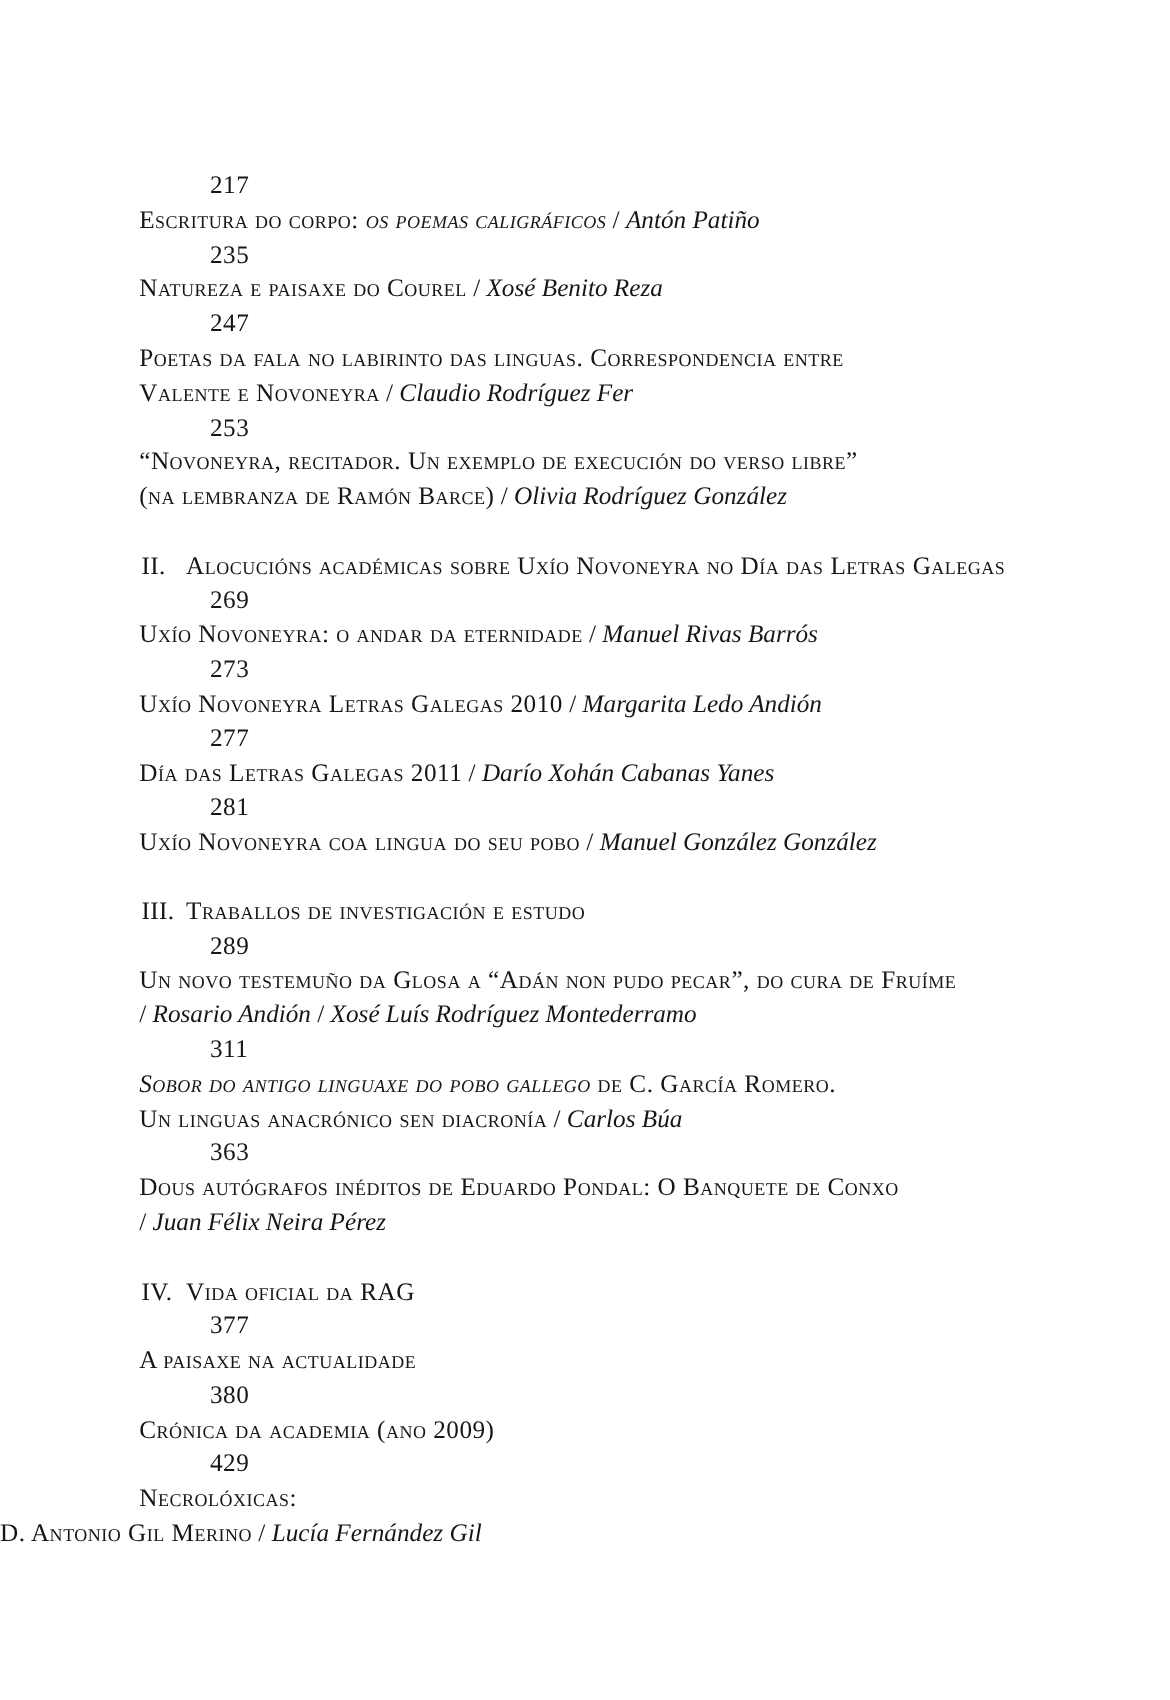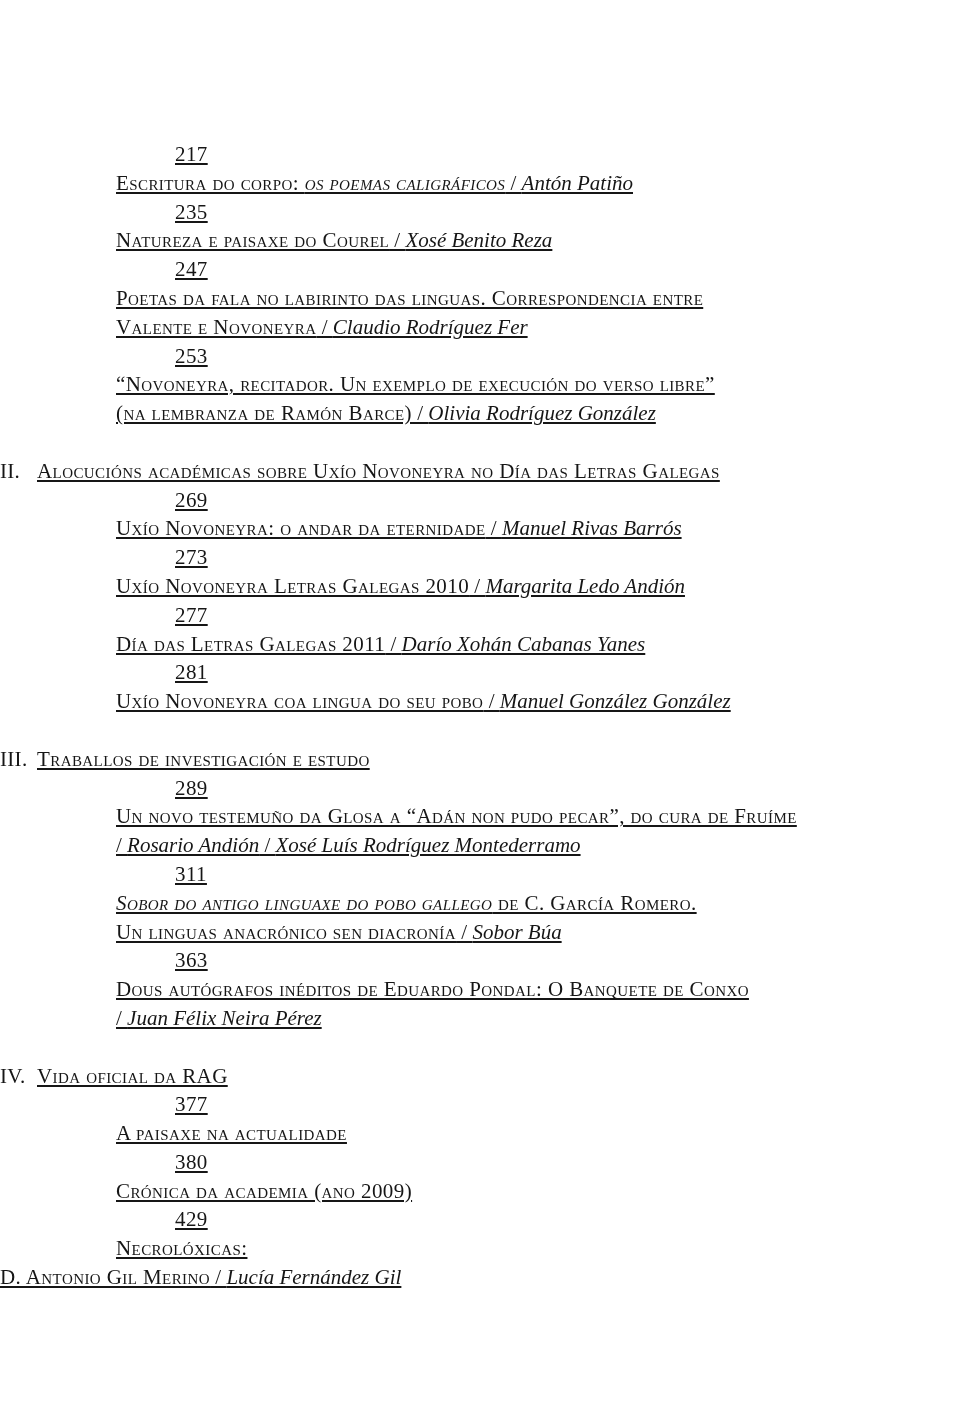--- a/index.html
+++ b/index.html
@@ -18,38 +18,38 @@
   .page {
     position: absolute;
     inset: 0;
     background: #ffffff;
   }
   .toc {
     position: absolute;
     top: 140px;
     left: 0;
     width: 843px;
-    text-decoration: underline;
   }
   .line {
     height: 28.8px;
     line-height: 28.8px;
     font-size: 21px;
     white-space: nowrap;
   }
   .line.number {
     padding-left: 175px;
     letter-spacing: 0.4px;
   }
   .line.title {
     padding-left: 116px;
   }
   .line.subentry {
   }
   .line.section {
+    padding-left: 118px;
     margin-top: 28.8px;
   }
   .section .numeral {
     display: inline-block;
     width: 37px;
     letter-spacing: 0.3px;
   }
   .seg-sc {
     font-variant: small-caps;
     letter-spacing: 0.02em;
@@ -89,21 +89,21 @@
       <div class="line number">277</div>
       <div class="line title"><span class="seg-sc">Día das Letras Galegas 2011</span><span class="seg-pl"> / </span><span class="seg-it">Darío Xohán Cabanas Yanes</span></div>
       <div class="line number">281</div>
       <div class="line title"><span class="seg-sc">Uxío Novoneyra coa lingua do seu pobo</span><span class="seg-pl"> / </span><span class="seg-it">Manuel González González</span></div>
       <div class="line section"><span class="numeral">III.</span><span class="seg-sc">Traballos de investigación e estudo</span></div>
       <div class="line number">289</div>
       <div class="line title"><span class="seg-sc">Un novo testemuño da Glosa a “Adán non pudo pecar”, do cura de Fruíme</span></div>
       <div class="line title"><span class="seg-pl">/ </span><span class="seg-it">Rosario Andión</span><span class="seg-pl"> / </span><span class="seg-it">Xosé Luís Rodríguez Montederramo</span></div>
       <div class="line number">311</div>
       <div class="line title"><span class="seg-sci">Sobor do antigo linguaxe do pobo gallego</span><span class="seg-sc"> de C. García Romero.</span></div>
-      <div class="line title"><span class="seg-sc">Un linguas anacrónico sen diacronía</span><span class="seg-pl"> / </span><span class="seg-it">Sobor Búa</span></div>
+      <div class="line title"><span class="seg-sc">Un linguas anacrónico sen diacronía</span><span class="seg-pl"> / </span><span class="seg-it">Carlos Búa</span></div>
       <div class="line number">363</div>
       <div class="line title"><span class="seg-sc">Dous autógrafos inéditos de Eduardo Pondal: O Banquete de Conxo</span></div>
       <div class="line title"><span class="seg-pl">/ </span><span class="seg-it">Juan Félix Neira Pérez</span></div>
       <div class="line section"><span class="numeral">IV.</span><span class="seg-sc">Vida oficial da RAG</span></div>
       <div class="line number">377</div>
       <div class="line title"><span class="seg-sc">A paisaxe na actualidade</span></div>
       <div class="line number">380</div>
       <div class="line title"><span class="seg-sc">Crónica da academia (ano 2009)</span></div>
       <div class="line number">429</div>
       <div class="line title"><span class="seg-sc">Necrolóxicas:</span></div>

